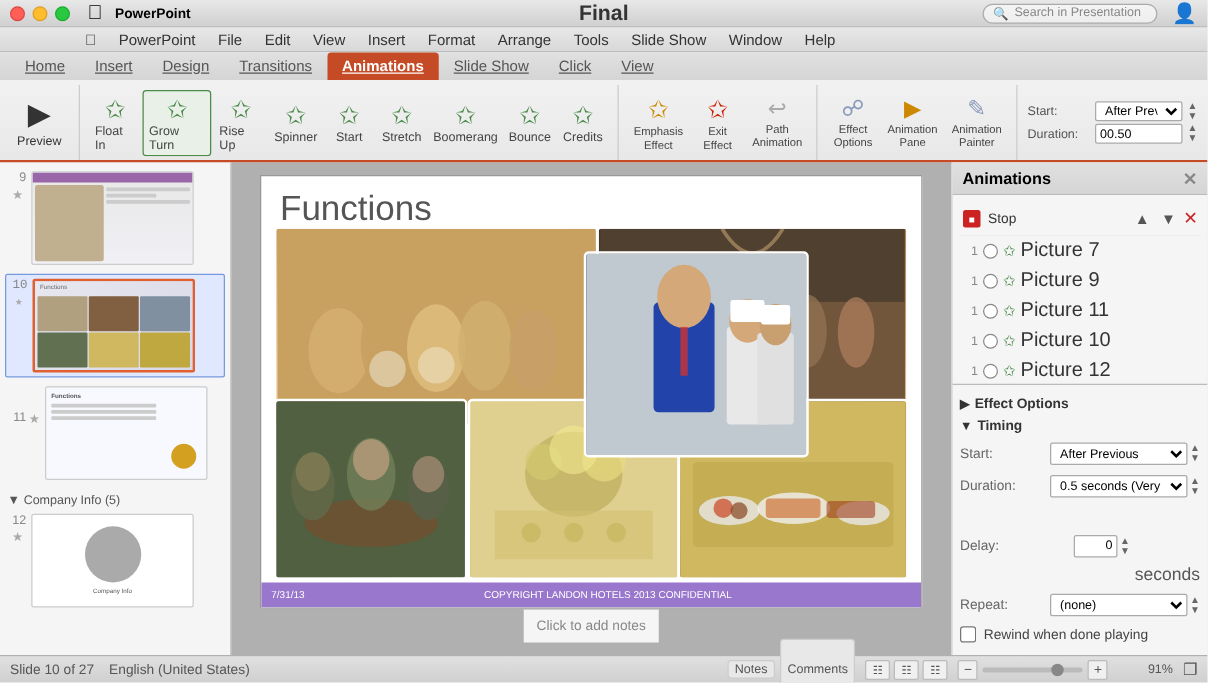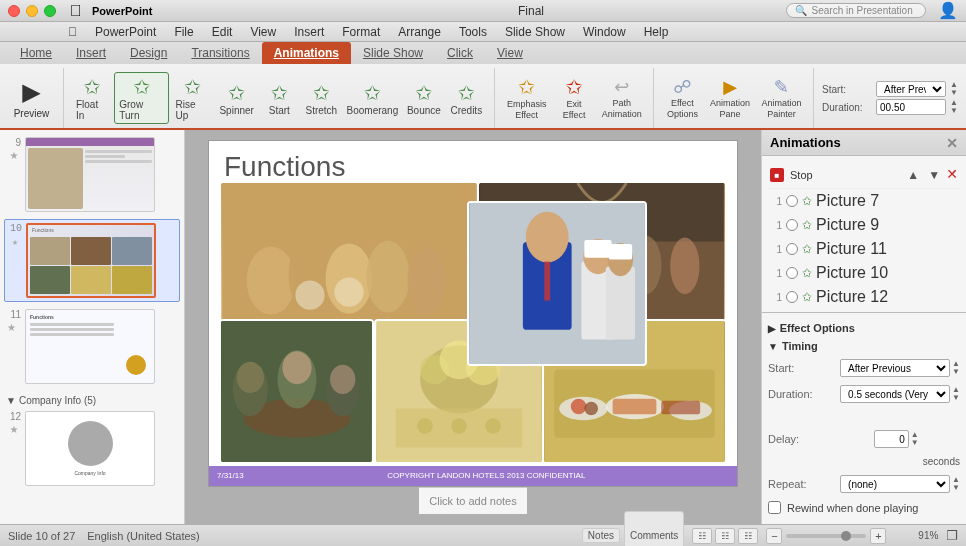--- a/index.html
+++ b/index.html
@@ -9,21 +9,21 @@
     #titlebar {
       height: 22px;
       background: linear-gradient(to bottom, #e8e8e8, #d0d0d0);
       display: flex;
       align-items: center;
       justify-content: space-between;
       padding: 0 8px;
       border-bottom: 1px solid #b0b0b0;
     }
     #titlebar .left { display: flex; align-items: center; gap: 6px; }
-    #titlebar .center { font-size: 12px; font-weight: 400; color: #333; position: absolute; left: 50%; transform: translateX(-50%); margin-left: 48px; }
+    #titlebar .center { font-size: 17px; font-weight: 700; color: #333; position: absolute; left: 50%; transform: translateX(-50%); }
     #titlebar .right { display: flex; align-items: center; gap: 6px; margin-left: auto; }
     .traffic-light { width: 12px; height: 12px; border-radius: 50%; display: inline-block; }
     .tl-red { background: #ff5f57; border: 1px solid #e0443e; }
     .tl-yellow { background: #ffbd2e; border: 1px solid #dfa023; }
     .tl-green { background: #28c940; border: 1px solid #1aab29; }
 
     
     #menubar {
       height: 20px;
       background: linear-gradient(to bottom, #e8e8e8, #d8d8d8);
@@ -625,21 +625,21 @@
             <div class="thumb-photo"></div>
             <div class="thumb-photo"></div>
             <div class="thumb-photo"></div>
             <div class="thumb-photo"></div>
           </div>
         </div>
       </div>
     </div>
 
     <div class="slide-item">
-      <div style="display:flex;flex-direction:column;align-items:flex-start;gap:2px;">
+      <div style="display:flex;align-items:flex-start;gap:2px;margin-top:20px;">
         <span class="slide-num">11</span>
         <span class="slide-star">★</span>
       </div>
       <div class="slide-thumb thumb-11" style="position:relative;">
         <div class="thumb-11-inner">
           <div class="thumb-11-title">Functions</div>
           <div class="thumb-11-items">
             <div class="thumb-11-item"></div>
             <div class="thumb-11-item"></div>
             <div class="thumb-11-item"></div>
@@ -886,21 +886,21 @@
       </div>
 
       <div class="settings-row">
         <span class="settings-label">Delay:</span>
         <div class="settings-value">
           <input class="settings-input-small" type="text" value="0" style="">
           <div class="timing-spinner">
             <span class="timing-arrow">▲</span>
             <span class="timing-arrow">▼</span>
           </div>
-          <span style="font-size:10px;color:#555;margin-left:2px;margin-top:45px;">seconds</span>
+          <span style="font-size:14px;color:#555;margin-left:2px;margin-top:45px;">seconds</span>
         </div>
       </div>
 
       <div class="settings-row">
         <span class="settings-label">Repeat:</span>
         <div class="settings-value">
           <select class="settings-select">
             <option>(none)</option>
             <option>2</option>
             <option>3</option>

